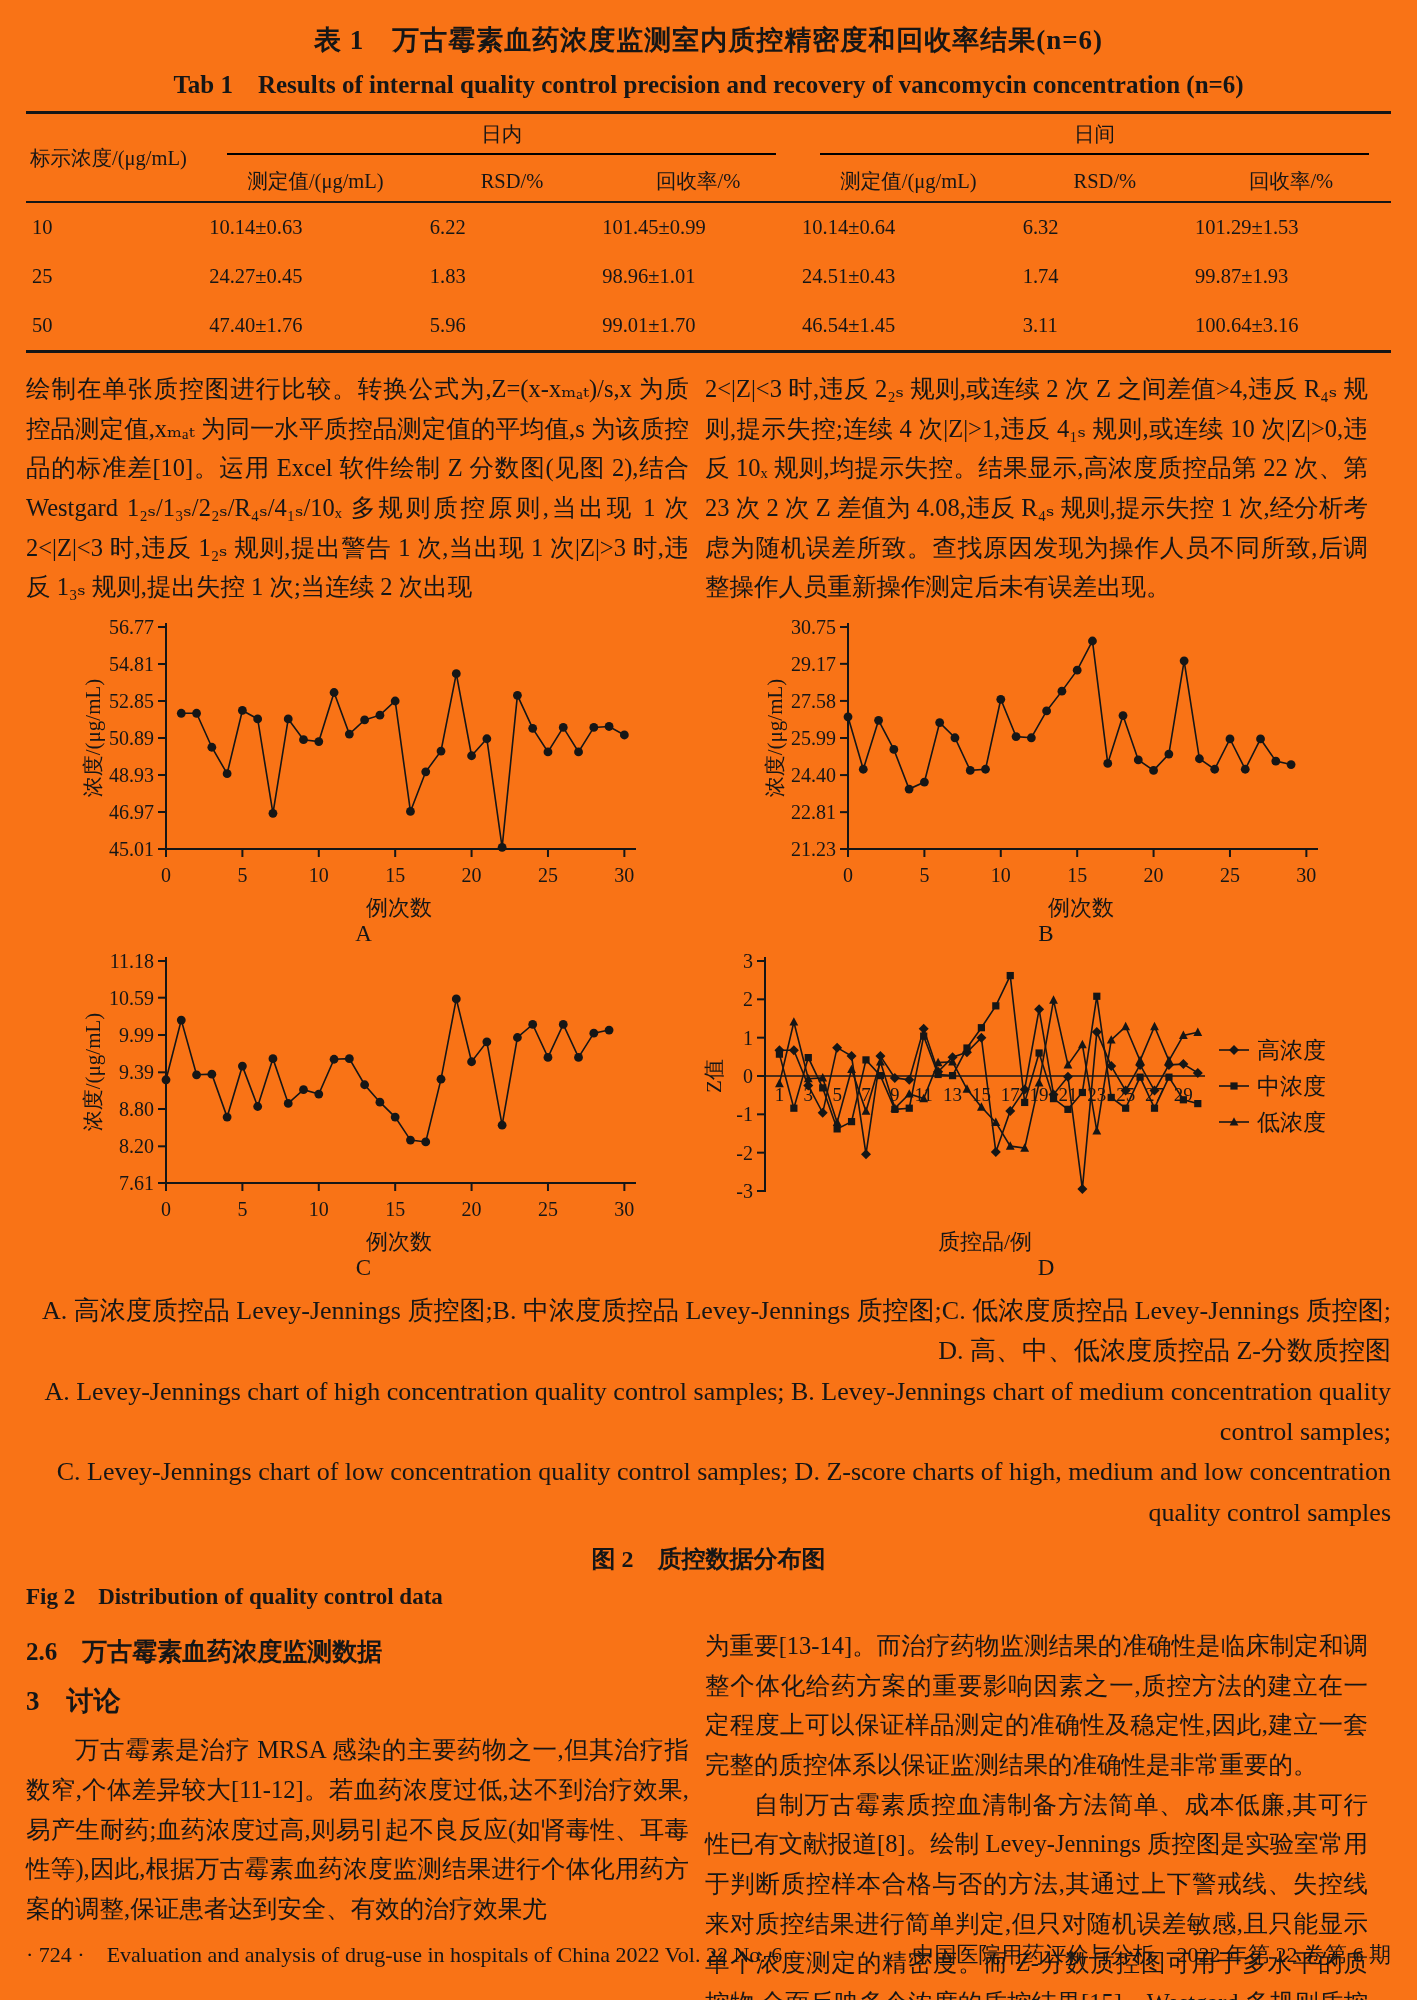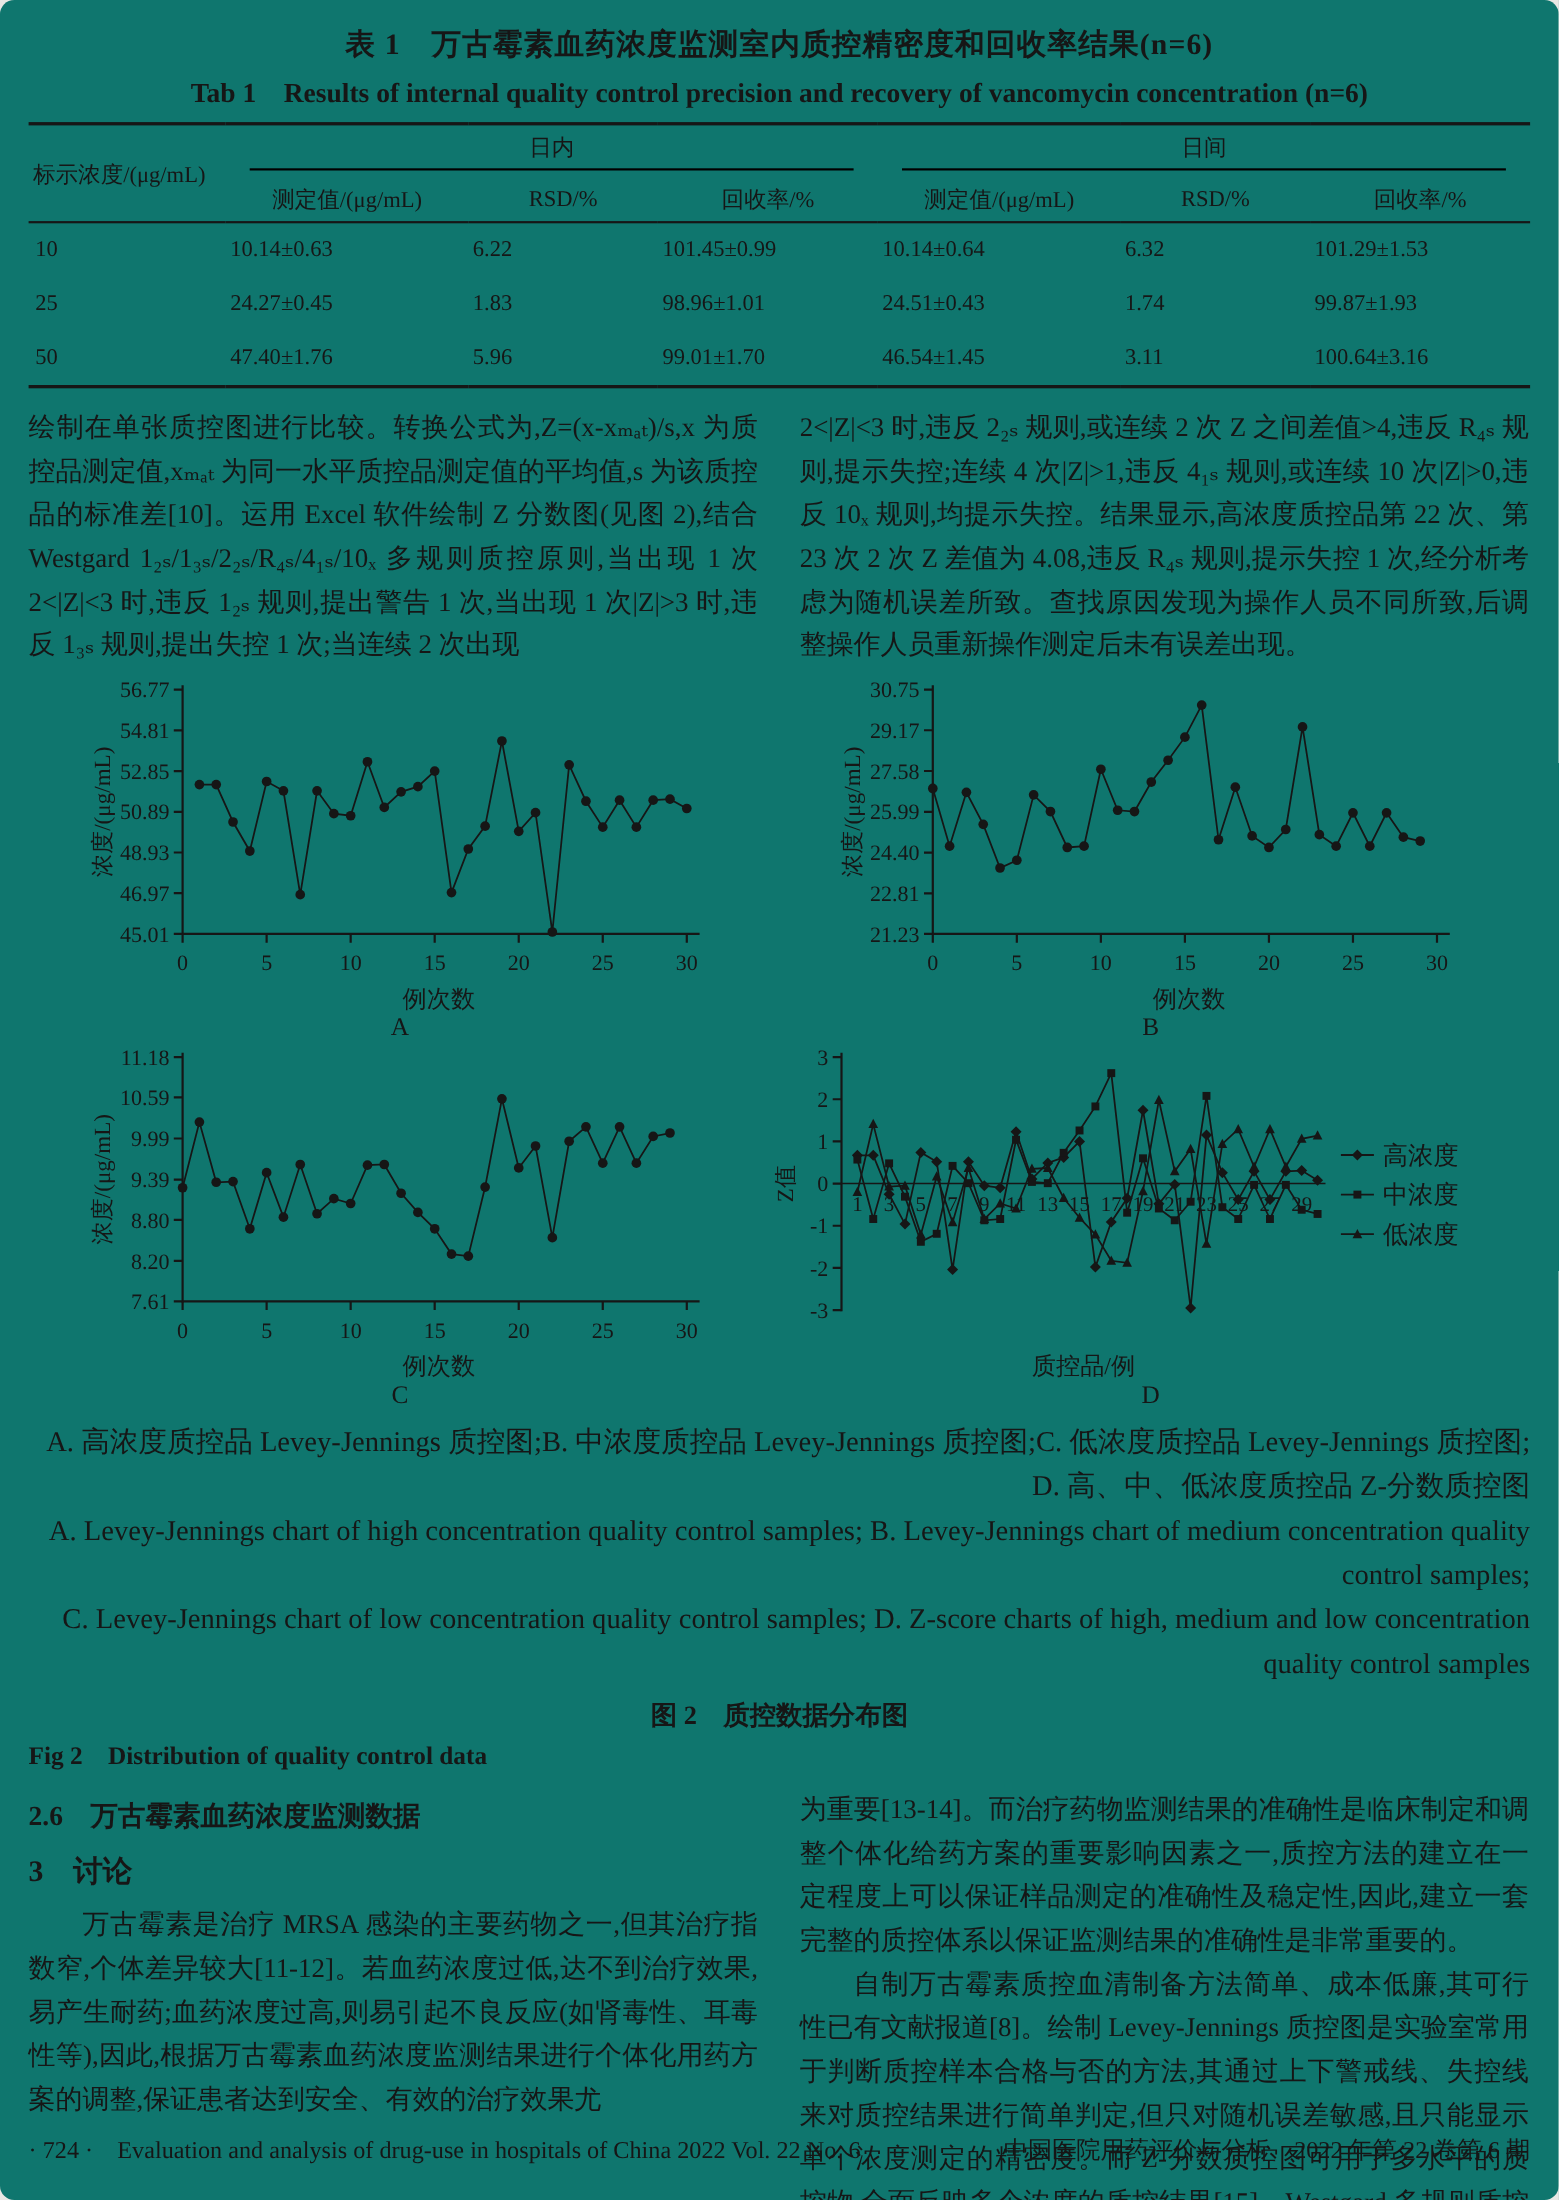--- a/index.html
+++ b/index.html
@@ -1,40 +1,39 @@
 <!DOCTYPE html>
 <html><head>
 <meta charset="utf-8">
 <style>
   html,body{margin:0;padding:0;background:#e8e8e4;}
   .page{
     position:relative;
     width:1417px;height:2000px;
     margin:0 auto;
-    background:#0f766e;
+    background:#f97316;
     color:#161616;
     font-family:"Liberation Serif","DejaVu Serif",serif;
     box-sizing:border-box;
     padding:18px 26px 0 26px;
     overflow:hidden;
-    border-radius:13px;
   }
   
   .tbl-title-zh{ text-align:center; font-weight:bold; font-size:27px; letter-spacing:1px; margin:4px 0 10px 0;}
   .tbl-title-en{ text-align:center; font-weight:bold; font-size:25px; margin:0 0 10px 0;}
   
   table.qc{ width:100%; border-collapse:collapse; border-top:3px solid #161616; border-bottom:3px solid #161616; font-size:20.5px;}
   table.qc th, table.qc td{ font-weight:normal; padding:6px 4px; white-space:nowrap;}
   table.qc .grp div{ border-bottom:2px solid #000000; margin:0 18px; padding-bottom:5px; text-align:center;}
   tr.subhead th{ border-bottom:2.5px solid #161616; text-align:center;}
   th.conc{ text-align:left; vertical-align:middle; border-bottom:2.5px solid #161616; padding-left:4px;}
   table.qc td{ height:37px;}
   table.qc td.c0{ text-align:left; padding-left:6px;}
   
-  .cols{ display:flex; gap:38px; }
+  .cols{ display:flex; gap:16px; }
   .col{ width:663px; font-size:24.5px; line-height:1.62; text-align:justify; }
   .cols-top{ margin-top:16px; }
   .para-indent{ text-indent:2em; }
   .h-sub{ font-weight:bold; font-size:25px; margin:6px 0 4px 0;}
   .h-sec{ font-weight:bold; font-size:27px; margin:8px 0 6px 0;}
   
   .figure-grid{ display:grid; grid-template-columns:1fr 1fr; margin-top:6px; }
   .chart-cell{ display:flex; flex-direction:column; align-items:center; }
   .chart-letter{ font-size:23px; margin-top:-2px; }
   svg text{ font-family:"Liberation Serif","DejaVu Serif",serif; }

